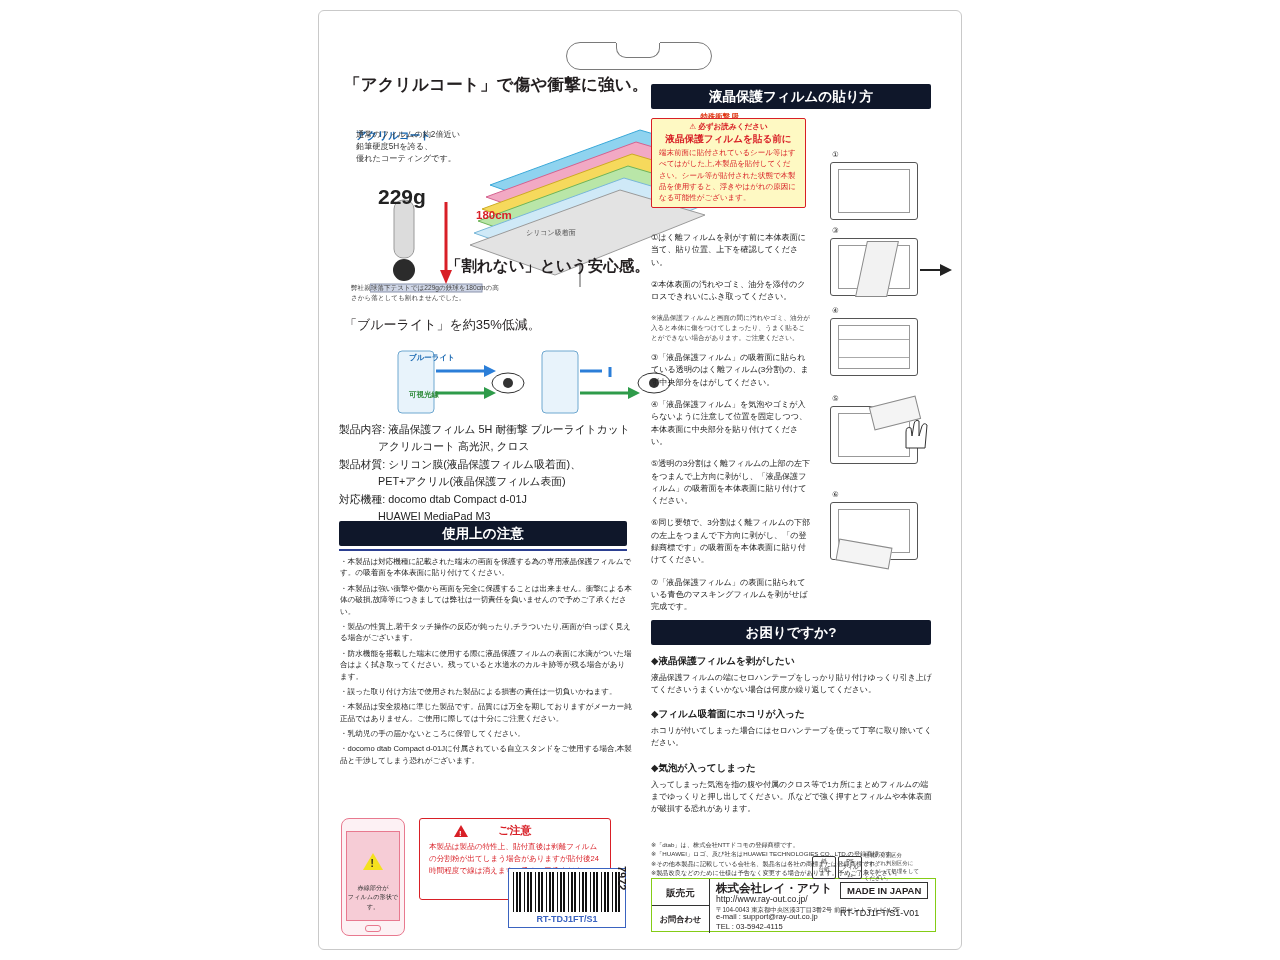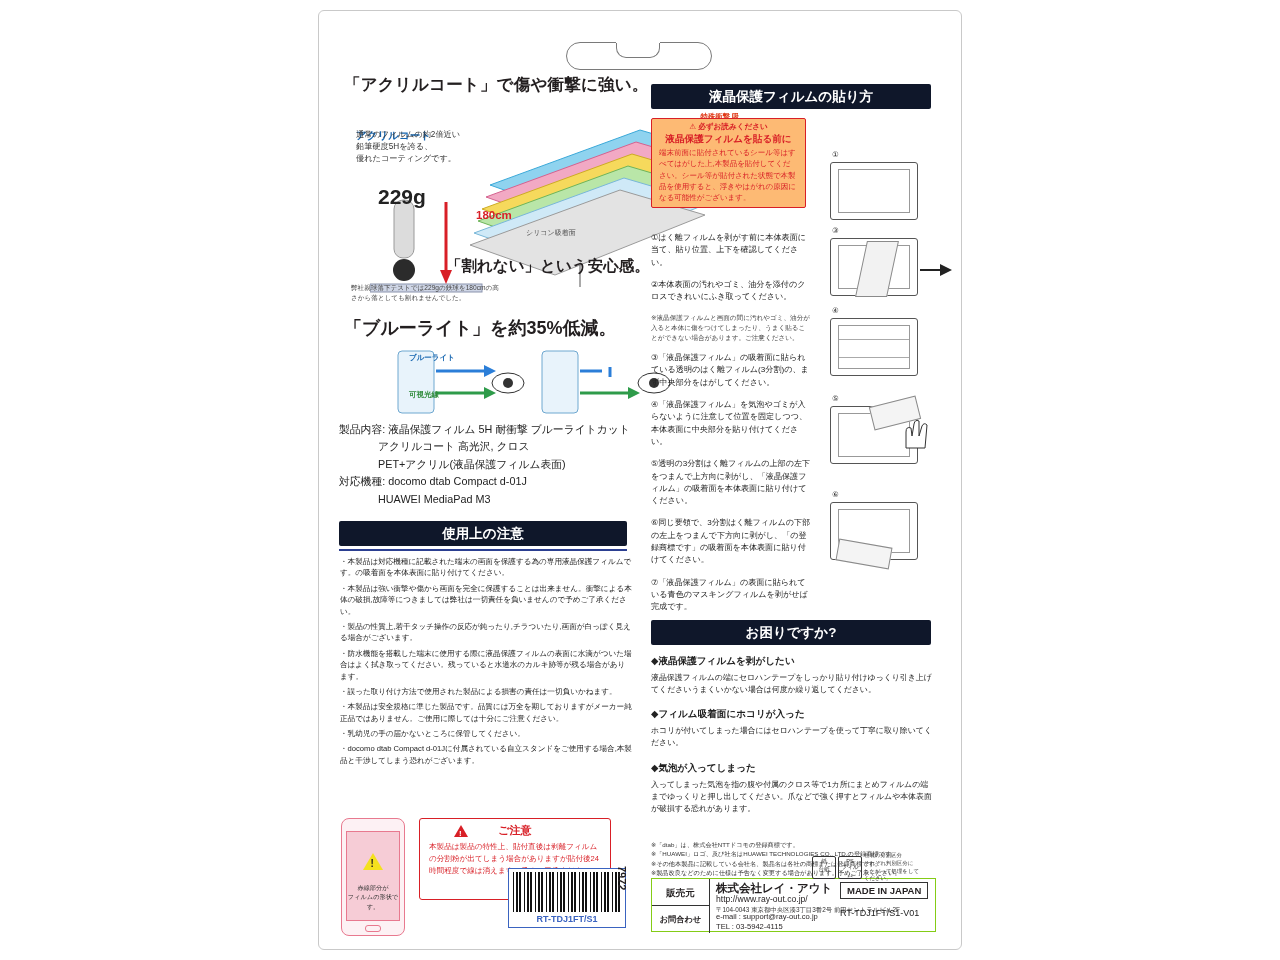--- a/index.html
+++ b/index.html
@@ -15,21 +15,21 @@
   .b{font-weight:bold;}
 
   
   .hl1{position:absolute;left:344px;top:74px;font-size:16.5px;font-weight:bold;letter-spacing:.2px;}
   .acr-label{position:absolute;left:356px;top:129px;font-size:10.5px;font-weight:bold;color:#1666b0;}
   .acr-desc{position:absolute;left:356px;top:129px;font-size:8.2px;color:#333;line-height:1.45;width:120px;}
   .weight{position:absolute;left:378px;top:185px;font-size:21px;font-weight:bold;color:#222;}
   .dist{position:absolute;left:444px;top:209px;font-size:11.5px;font-weight:bold;color:#d81f26;padding-left:32px;}
   .hl2{position:absolute;left:446px;top:256px;font-size:15.5px;font-weight:bold;}
   .dropnote{position:absolute;left:351px;top:283px;width:150px;font-size:6.6px;color:#444;line-height:1.45;}
-  .hl3{position:absolute;left:344px;top:316px;font-size:18px;font-weight:bold;}
+  .hl3{position:absolute;left:344px;top:316px;font-size:13px;font-weight:normal;}
   .bl-label{position:absolute;left:409px;top:353px;font-size:7.5px;color:#1666b0;font-weight:bold;}
   .vis-label{position:absolute;left:409px;top:390px;font-size:7.5px;color:#2e8b3a;font-weight:bold;}
 
   .spec{position:absolute;left:339px;top:421px;width:300px;font-size:10.8px;line-height:1.62;color:#222;}
   .spec div{white-space:pre;}
 
   .bar{position:absolute;background:#0f172a;color:#fff;text-align:center;font-weight:bold;border-radius:2px;}
   .bar-l{left:339px;top:521px;width:288px;height:25px;line-height:25px;font-size:13.5px;}
   .underline-l{position:absolute;left:339px;top:549px;width:288px;height:2px;background:#2b3f91;}
 
@@ -51,21 +51,21 @@
   .red-box p{position:absolute;left:9px;right:9px;top:22px;margin:0;font-size:7.6px;line-height:1.55;color:#d81f26;}
 
   
   .barcode{position:absolute;left:508px;top:868px;width:118px;height:60px;border:1px solid #3a63c0;background:#fff;box-sizing:border-box;}
   .bc-lines{position:absolute;left:4px;top:3px;right:4px;height:40px;background:repeating-linear-gradient(to right,#111 0 1px,#fff 1px 3px,#111 3px 5px,#fff 5px 6px,#111 6px 8px,#fff 8px 11px);}
   .bc-text{position:absolute;left:0;right:0;bottom:3px;text-align:center;font-size:9px;color:#3a63c0;font-weight:bold;}
   .bc-side{position:absolute;left:628px;top:866px;font-size:11px;font-weight:bold;color:#231f20;transform:rotate(90deg);transform-origin:left top;}
 
   
   .bar-r{left:651px;top:84px;width:280px;height:25px;line-height:25px;font-size:13.5px;}
-  .redbox2{position:absolute;left:651px;top:118px;width:155px;height:90px;border:1.6px solid #d81f26;border-radius:2px;box-sizing:border-box;background:#fdba74;}
+  .redbox2{position:absolute;left:651px;top:118px;width:155px;height:90px;border:1.6px solid #d81f26;border-radius:2px;box-sizing:border-box;background:#fef9c3;}
   .redbox2 .l1{position:absolute;left:0;right:0;top:3px;text-align:center;font-size:7.6px;color:#d81f26;font-weight:bold;}
   .redbox2 .l2{position:absolute;left:0;right:0;top:14px;text-align:center;font-size:9.6px;color:#d81f26;font-weight:bold;}
   .redbox2 p{position:absolute;left:7px;right:7px;top:28px;margin:0;font-size:7.5px;line-height:1.5;color:#d81f26;}
 
   .steps{position:absolute;left:651px;top:232px;width:160px;font-size:8.1px;line-height:1.52;color:#222;}
   .steps p{margin:0 0 10px 0;}
   .steps .small{font-size:6.6px;line-height:1.45;color:#444;}
 
   .dia{position:absolute;border:1px solid #555;background:#fff;box-sizing:border-box;}
   .dia-num{position:absolute;font-size:7.5px;color:#222;}
@@ -157,20 +157,21 @@
     <circle cx="112" cy="38" r="5" fill="#333"></circle>
     <ellipse cx="258" cy="38" rx="16" ry="10" fill="#fff" stroke="#333"></ellipse>
     <circle cx="258" cy="38" r="5" fill="#333"></circle>
   </svg>
   <div class="bl-label">ブルーライト</div>
   <div class="vis-label">可視光線</div>
 
   <div class="spec">
     <div>製品内容: 液晶保護フィルム 5H 耐衝撃 ブルーライトカット</div>
     <div>             アクリルコート 高光沢, クロス</div>
+    <div>製品材質: シリコン膜(液晶保護フィルム吸着面)、</div>
     <div>             PET+アクリル(液晶保護フィルム表面)</div>
     <div>対応機種: docomo dtab Compact d-01J</div>
     <div>             HUAWEI MediaPad M3</div>
   </div>
 
   <div class="bar bar-l">使用上の注意</div>
   <div class="underline-l"></div>
   <div class="caution-list">
     <p>・本製品は対応機種に記載された端末の画面を保護する為の専用液晶保護フィルムです。の吸着面を本体表面に貼り付けてください。</p>
     <p>・本製品は強い衝撃や傷から画面を完全に保護することは出来ません。衝撃による本体の破損,故障等につきましては弊社は一切責任を負いませんので予めご了承ください。</p>

